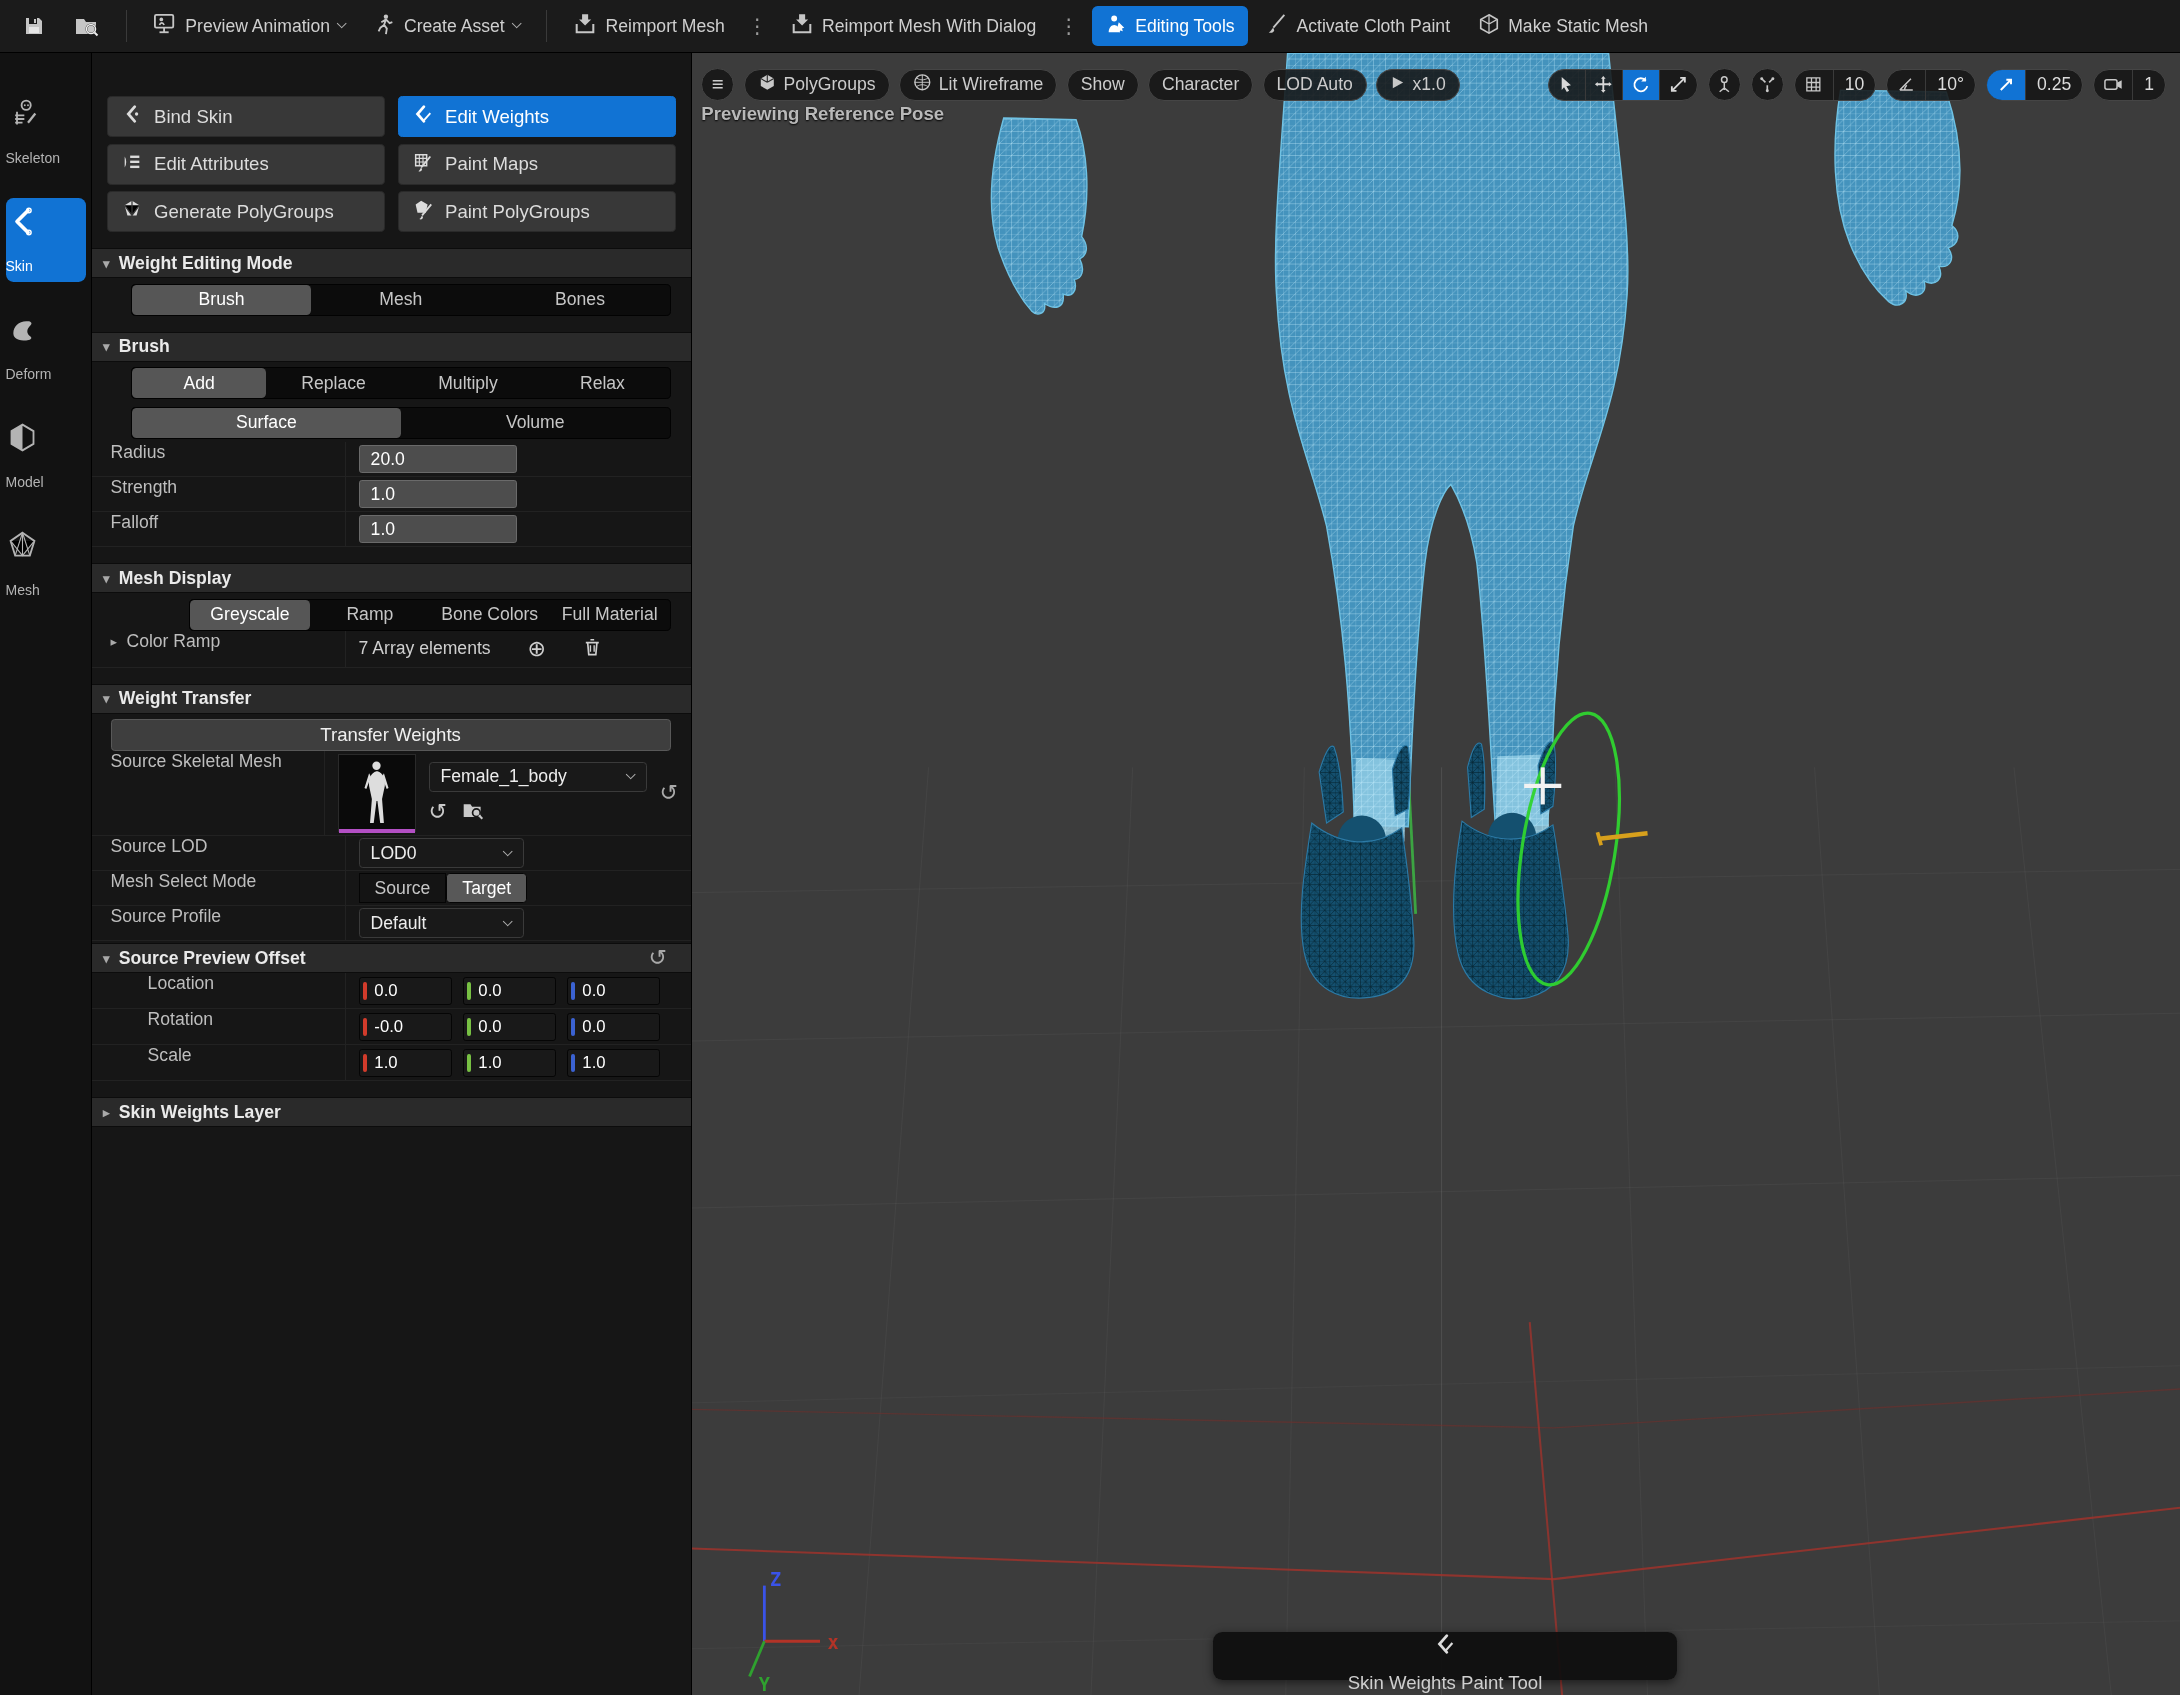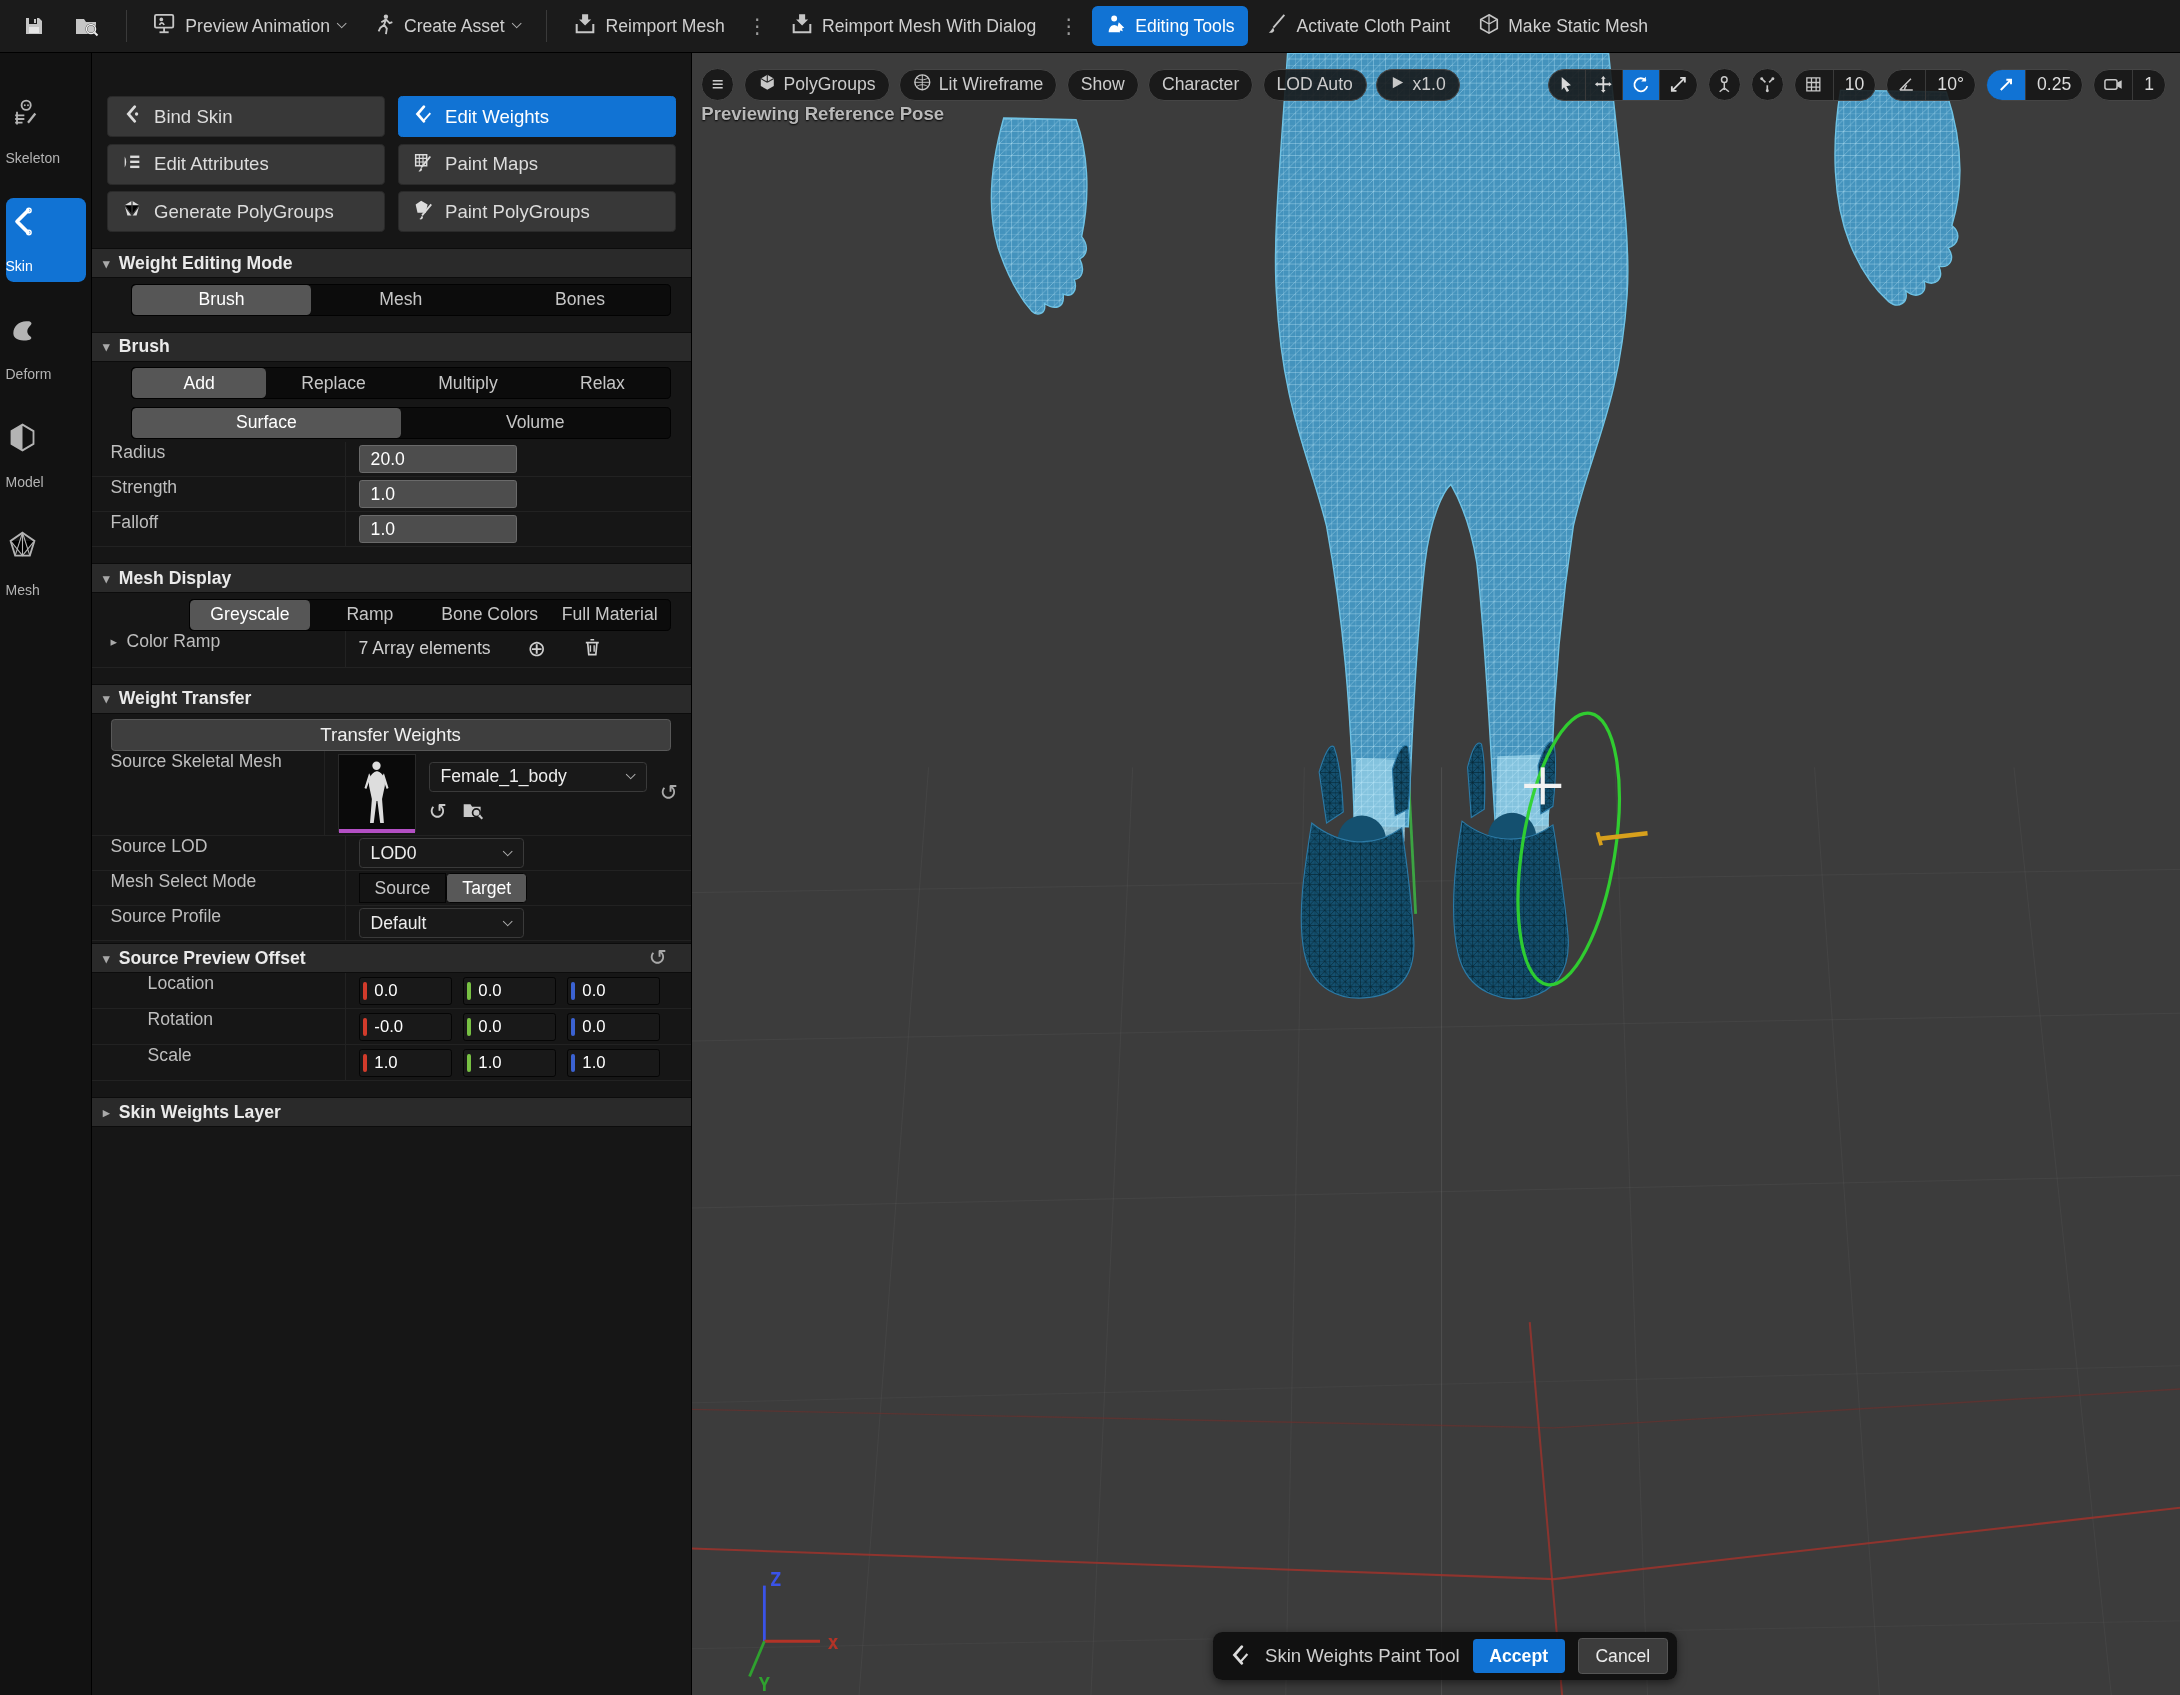--- a/index.html
+++ b/index.html
@@ -54,21 +54,21 @@
   .pill-round { width:33px; height:33px; border-radius:50%; background:rgba(22,22,22,.88); border:0.9px solid #454545; display:flex; align-items:center; justify-content:center; color:#CCC; }
   .vp-right { position:absolute; right:15px; top:15px; display:flex; align-items:center; gap:10px; }
   .xform { display:flex; height:32px; background:rgba(22,22,22,.88); border:0.9px solid #454545; border-radius:16px; overflow:hidden; }
   .xform .cell { width:37px; display:flex; align-items:center; justify-content:center; border-right:0.9px solid #3A3A3A; }
   .xform .cell:last-child { border-right:none; }
   .xform .cell.blue { background:#1173D4; }
   .snap-pill { display:flex; height:32px; border-radius:16px; overflow:hidden; background:rgba(22,22,22,.88); border:0.9px solid #454545; }
   .snap-pill .ic { width:39px; display:flex; align-items:center; justify-content:center; border-right:0.9px solid #3A3A3A; }
   .snap-pill .ic.blue { background:#1173D4; }
   .snap-pill .num { padding:0 11px; display:flex; align-items:center; font-size:17.6px; color:#DDD; }
-  .bottom-bar { position:absolute; left:521px; top:1579px; width:464px; height:48px; background:rgba(14,14,14,.93); border-radius:9.3px; display:flex; align-items:center; gap:13px; padding:0 15px; box-shadow:0 2.8px 9.3px rgba(0,0,0,.5); }
+  .bottom-bar { position:absolute; left:521px; top:1579px; width:464px; height:48px; background:rgba(14,14,14,.93); border-radius:9.3px; display:flex; align-items:center; gap:13px; padding:0 15px; box-shadow:0 2.8px 9.3px rgba(0,0,0,.5);flex-direction:column; }
   .bb-label { color:#CFCFCF; font-size:18.6px; white-space:nowrap; }
   .bb-accept { margin-left:auto; background:#1173D4; color:#FFF; font-weight:bold; font-size:17.6px; border-radius:3.7px; padding:6.5px 16.7px; }
   .bb-cancel { background:#3C3C3C; color:#ECECEC; font-size:17.6px; border-radius:3.7px; padding:6.5px 16.7px; border:0.9px solid #555; }
   .scene { position:absolute; left:0; top:0; }
 </style>
 </head>
 <body>
 
 <div class="app">
 

